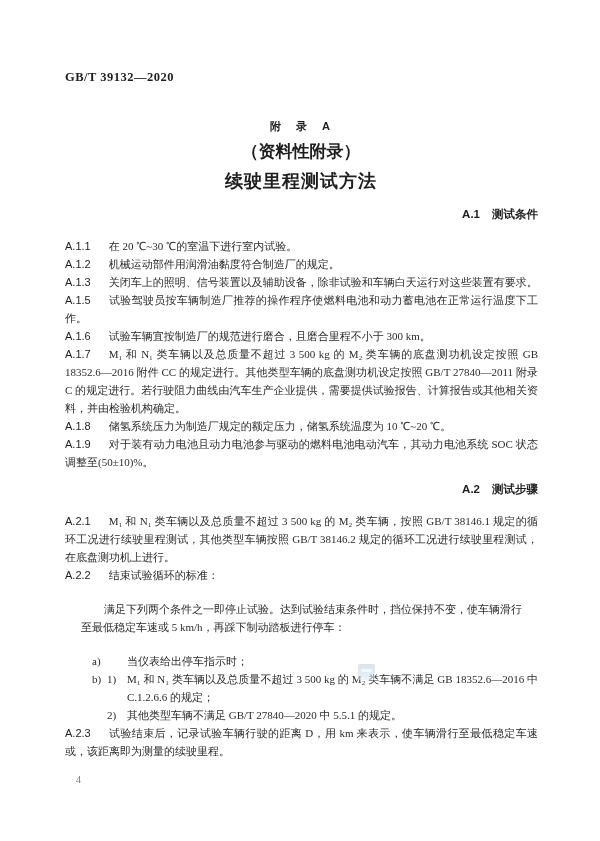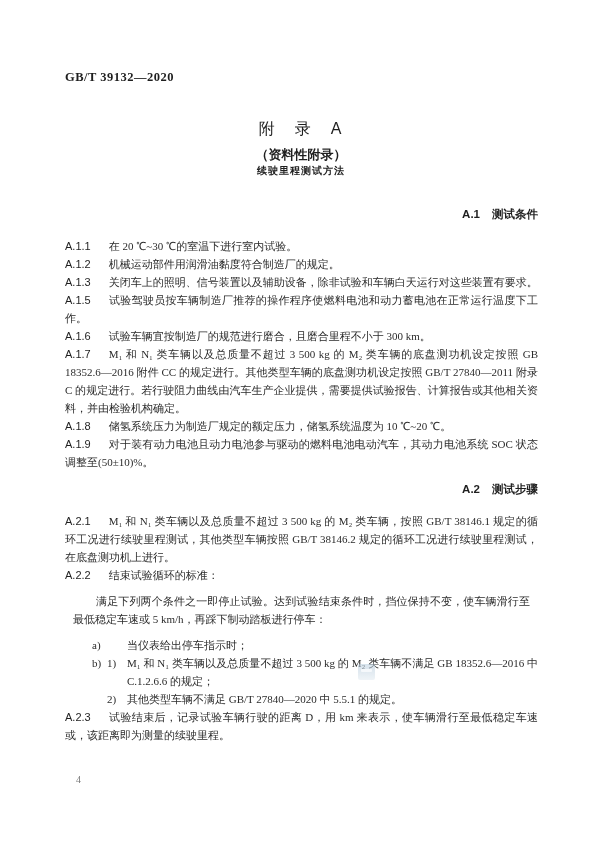--- a/index.html
+++ b/index.html
@@ -29,34 +29,35 @@
   
   .titleblk {
     position: absolute;
     left: 65px; top: 119px;
     width: 472px;
     text-align: center;
     color: #1f1f1f;
   }
   .titleblk .t1 {
     font-family: "Liberation Sans", sans-serif;
-    font-weight: normal;
-    font-size: 16px;
+    font-weight: bold;
+    font-size: 11px;
     letter-spacing: 2px;
   }
   .titleblk .t2 {
     font-family: "Liberation Sans", sans-serif;
     font-weight: bold;
-    font-size: 13px;
+    font-size: 17px;
     margin-top: 6px;
   }
   .titleblk .t3 {
     font-family: Liberation Mono, monospace;
     font-weight: bold;
-    font-size: 10px;
+    font-size: 18px;
+    margin-top: 6px;
     letter-spacing: 1px;
   }
   
   .main {
     position: absolute;
     left: 65px; top: 196px;
     width: 473px;
     font-size: 11px;
     line-height: 18px;
     text-align: justify;
@@ -72,21 +73,21 @@
   }
   .sec .snum { margin-right: 12px; }
   p.clause { margin: 0; }
   .cnum {
     font-family: "Liberation Sans", sans-serif;
     font-weight: normal;
     font-size: 11px;
     color: #1f1f1f;
     margin-right: 18px;
   }
-  p.indent2 { margin: 8px; text-indent: 23px; }
+  p.indent2 { margin: 16px; text-indent: 23px; }
   .item { position: relative; padding-left: 62px; margin: 0; }
   .item .ilabel { position: absolute; left: 27px; }
   .item.lvl2 .ilabel { left: 42px; }
   
   .wm {
     position: absolute;
     left: 358px; top: 664px;
     width: 17px; height: 16px;
     border-radius: 2px;
     background: linear-gradient(180deg, #b9cedf 0%, #cddbe7 55%, #e3ecf2 100%);

